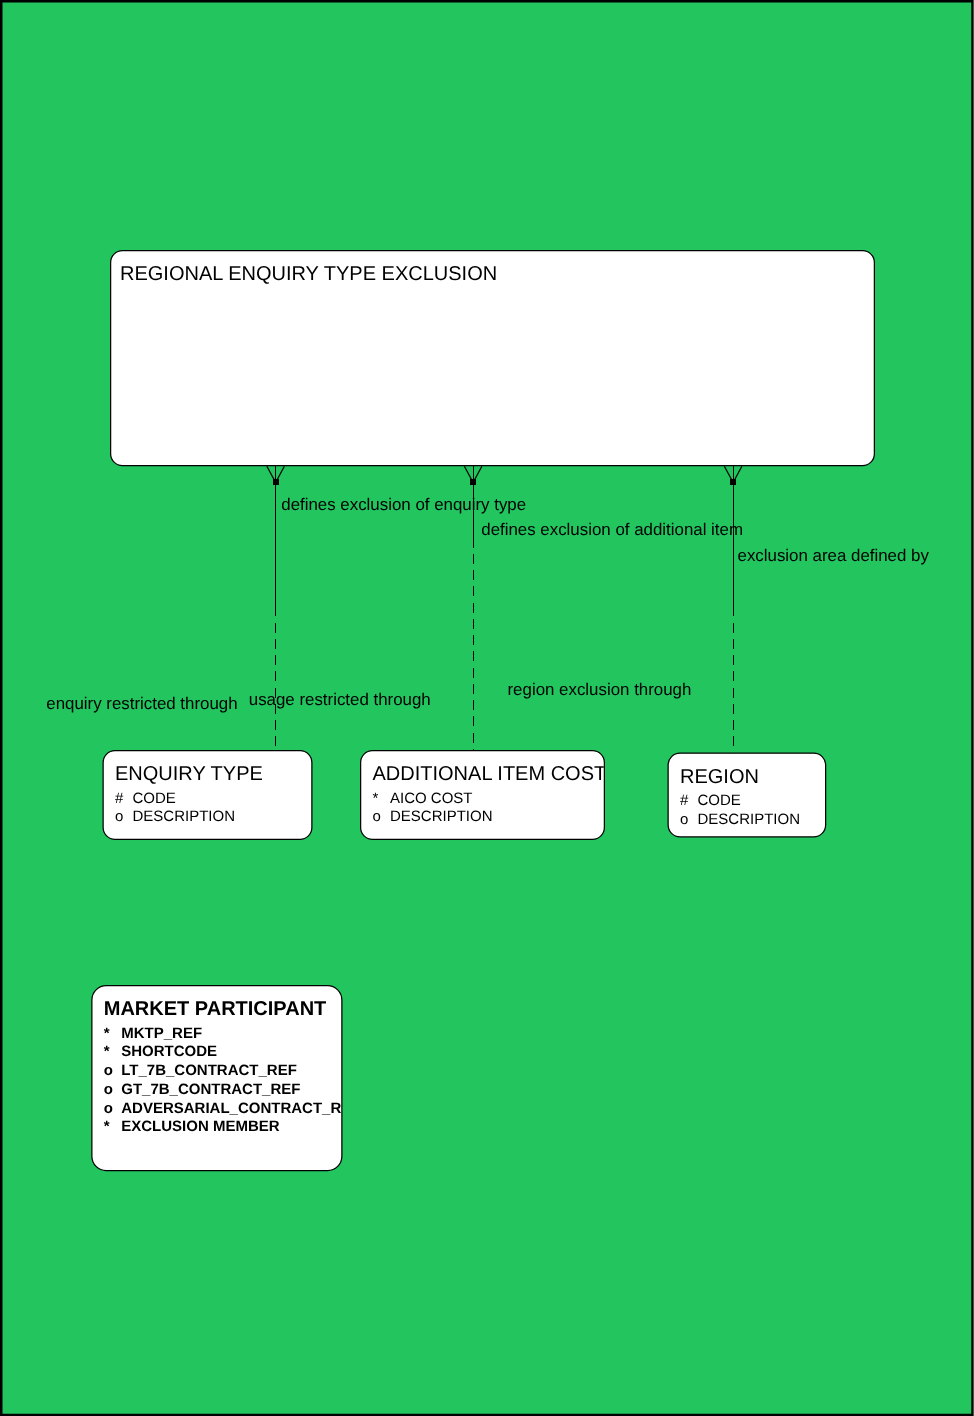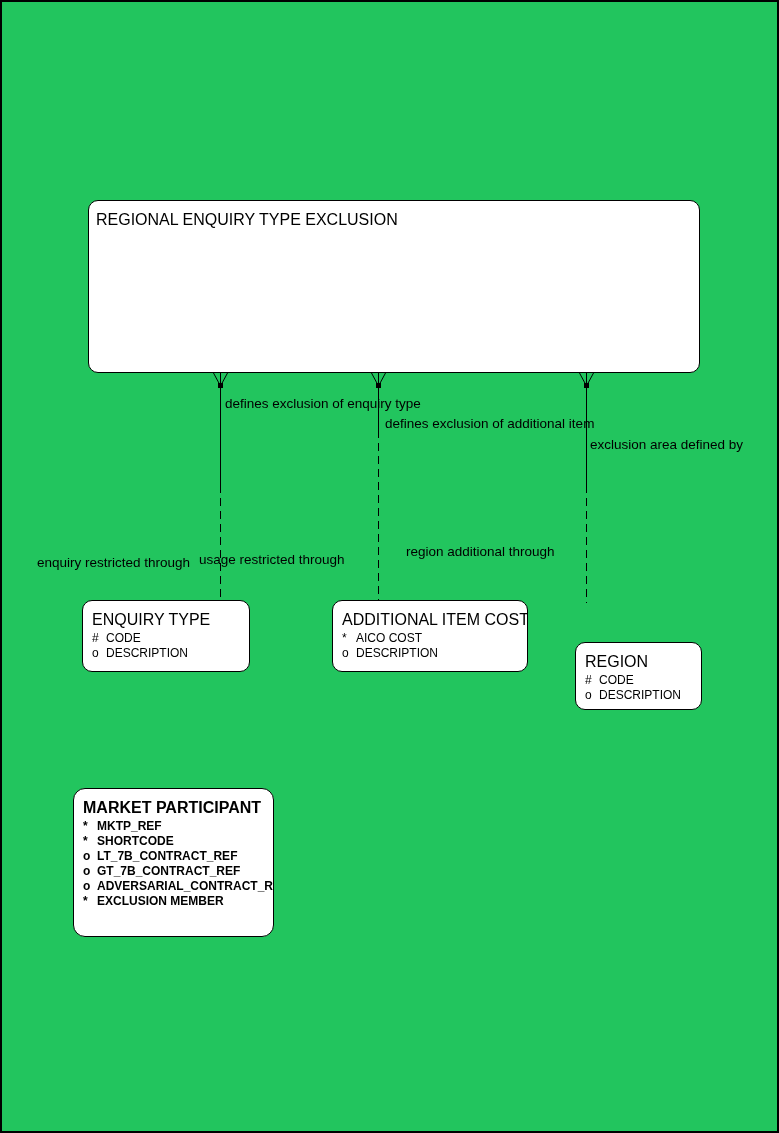--- a/index.html
+++ b/index.html
@@ -104,35 +104,35 @@
         <span class="attr-pfx">#</span>
         <span>CODE</span>
       </div>
       <div class="attr">
         <span class="attr-pfx">o</span>
         <span>DESCRIPTION</span>
       </div>
     </div>
   </div>
 
-  <div class="entity" style="left:286px; top:598px; width:196px; height:72px;margin-left:44px;">
+  <div class="entity" style="left:286px; top:598px; width:196px; height:72px;">
     <div class="entity-title">ADDITIONAL ITEM COST</div>
     <div class="attrs">
       <div class="attr">
         <span class="attr-pfx">*</span>
         <span>AICO COST</span>
       </div>
       <div class="attr">
         <span class="attr-pfx">o</span>
         <span>DESCRIPTION</span>
       </div>
     </div>
   </div>
 
-  <div class="entity" style="left:573px; top:600px; width:127px; height:68px;margin-top:40px;">
+  <div class="entity" style="left:532px; top:600px; width:127px; height:68px;">
     <div class="entity-title">REGION</div>
     <div class="attrs">
       <div class="attr">
         <span class="attr-pfx">#</span>
         <span>CODE</span>
       </div>
       <div class="attr">
         <span class="attr-pfx">o</span>
         <span>DESCRIPTION</span>
       </div>
@@ -170,17 +170,17 @@
   </div>
 
   <div class="rel-label" style="left:223px; top:394px;">defines exclusion of enquiry type</div>
 
   <div class="rel-label" style="left:383px; top:414px;">defines exclusion of additional item</div>
 
   <div class="rel-label" style="left:588px; top:435px;">exclusion area defined by</div>
 
   <div class="rel-label" style="left:197px; top:550px;">usage restricted through</div>
 
-  <div class="rel-label" style="left:404px; top:542px;">region additional through</div>
+  <div class="rel-label" style="left:404px; top:542px;">region exclusion through</div>
 
   <div class="rel-label" style="left:11px; top:553px;margin-left:24px;">enquiry restricted through</div>
 
 </div>
 
 </body></html>

